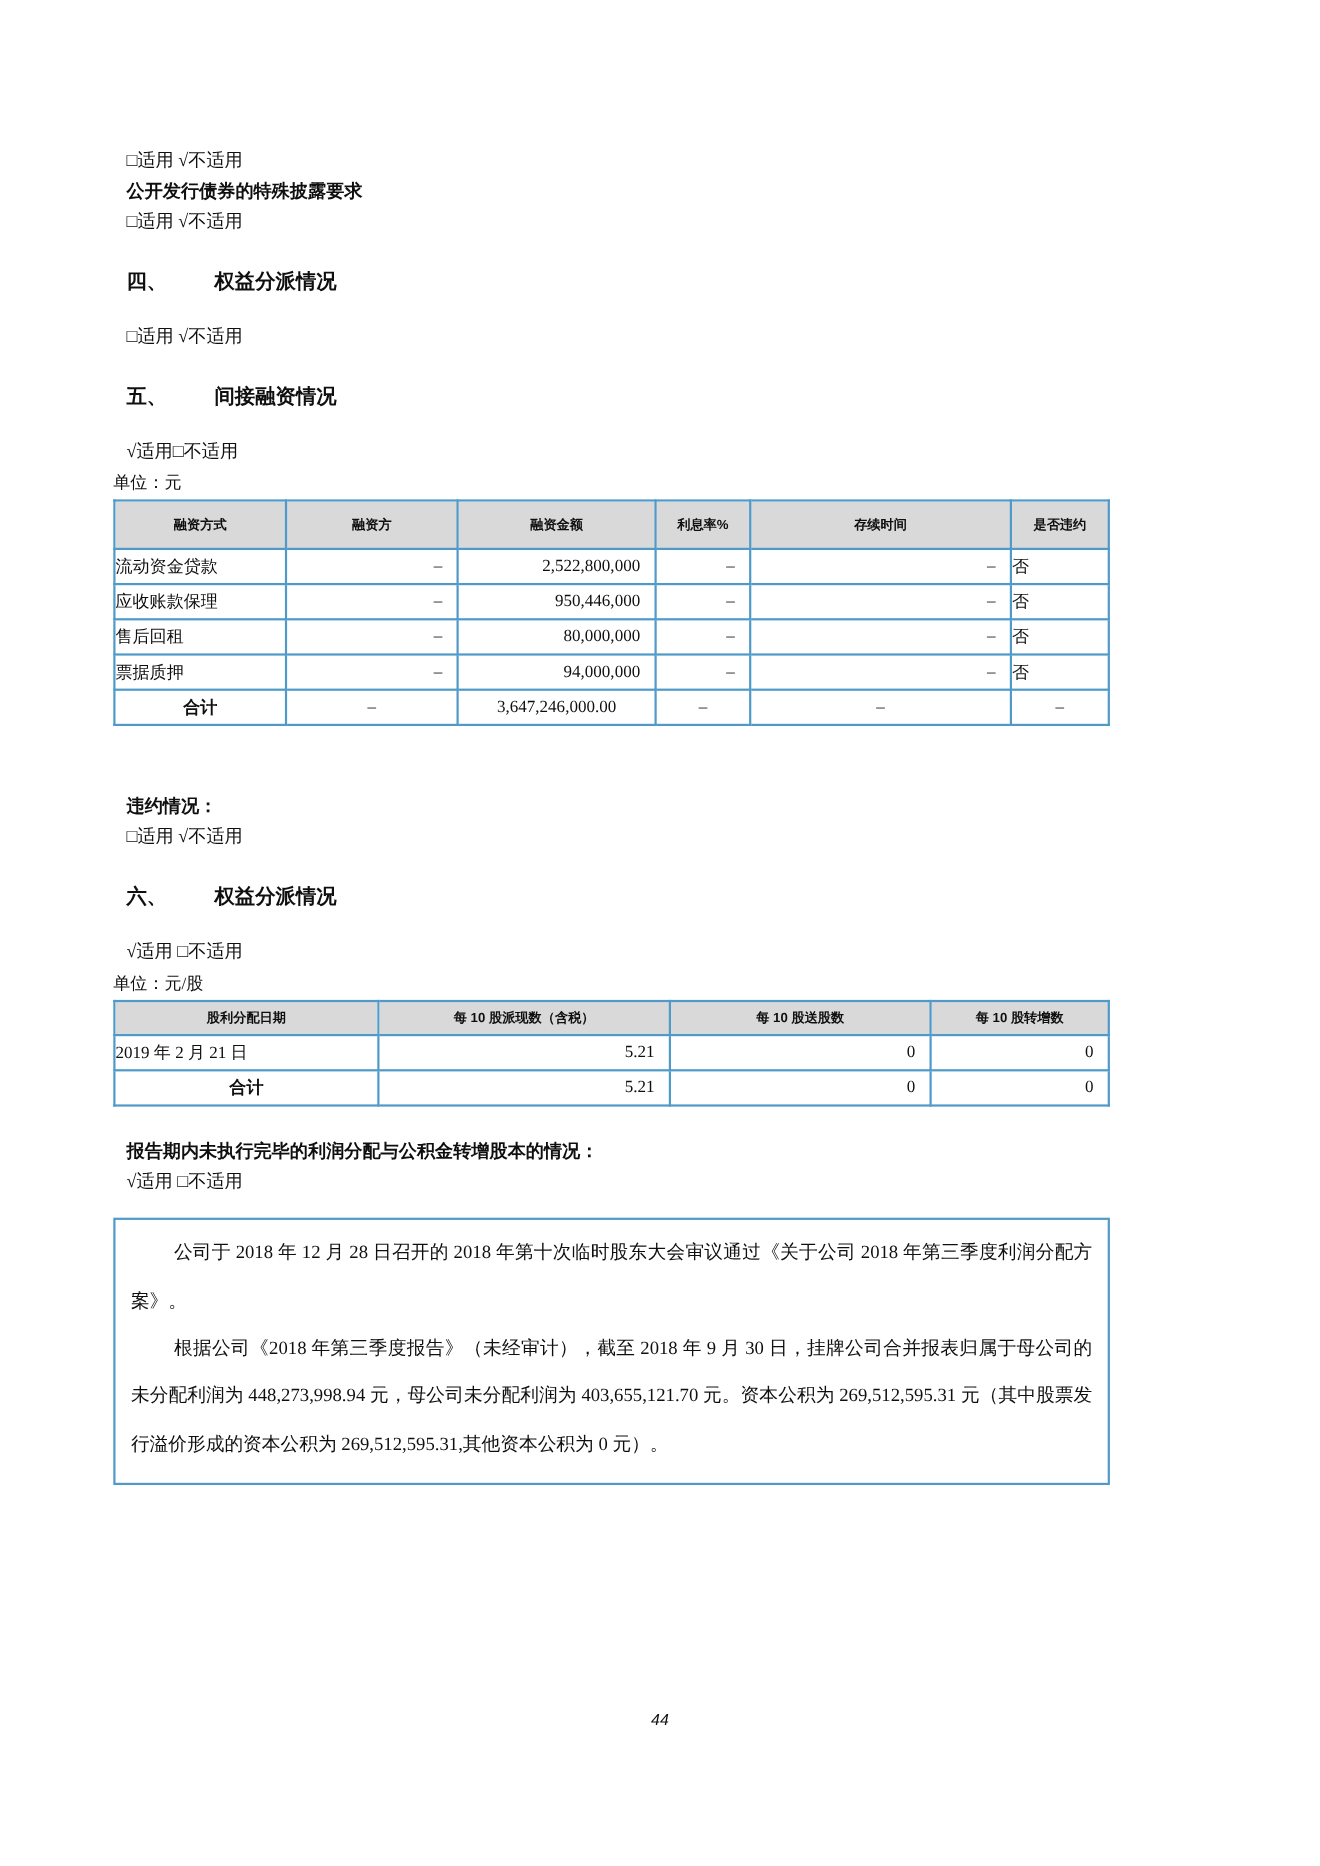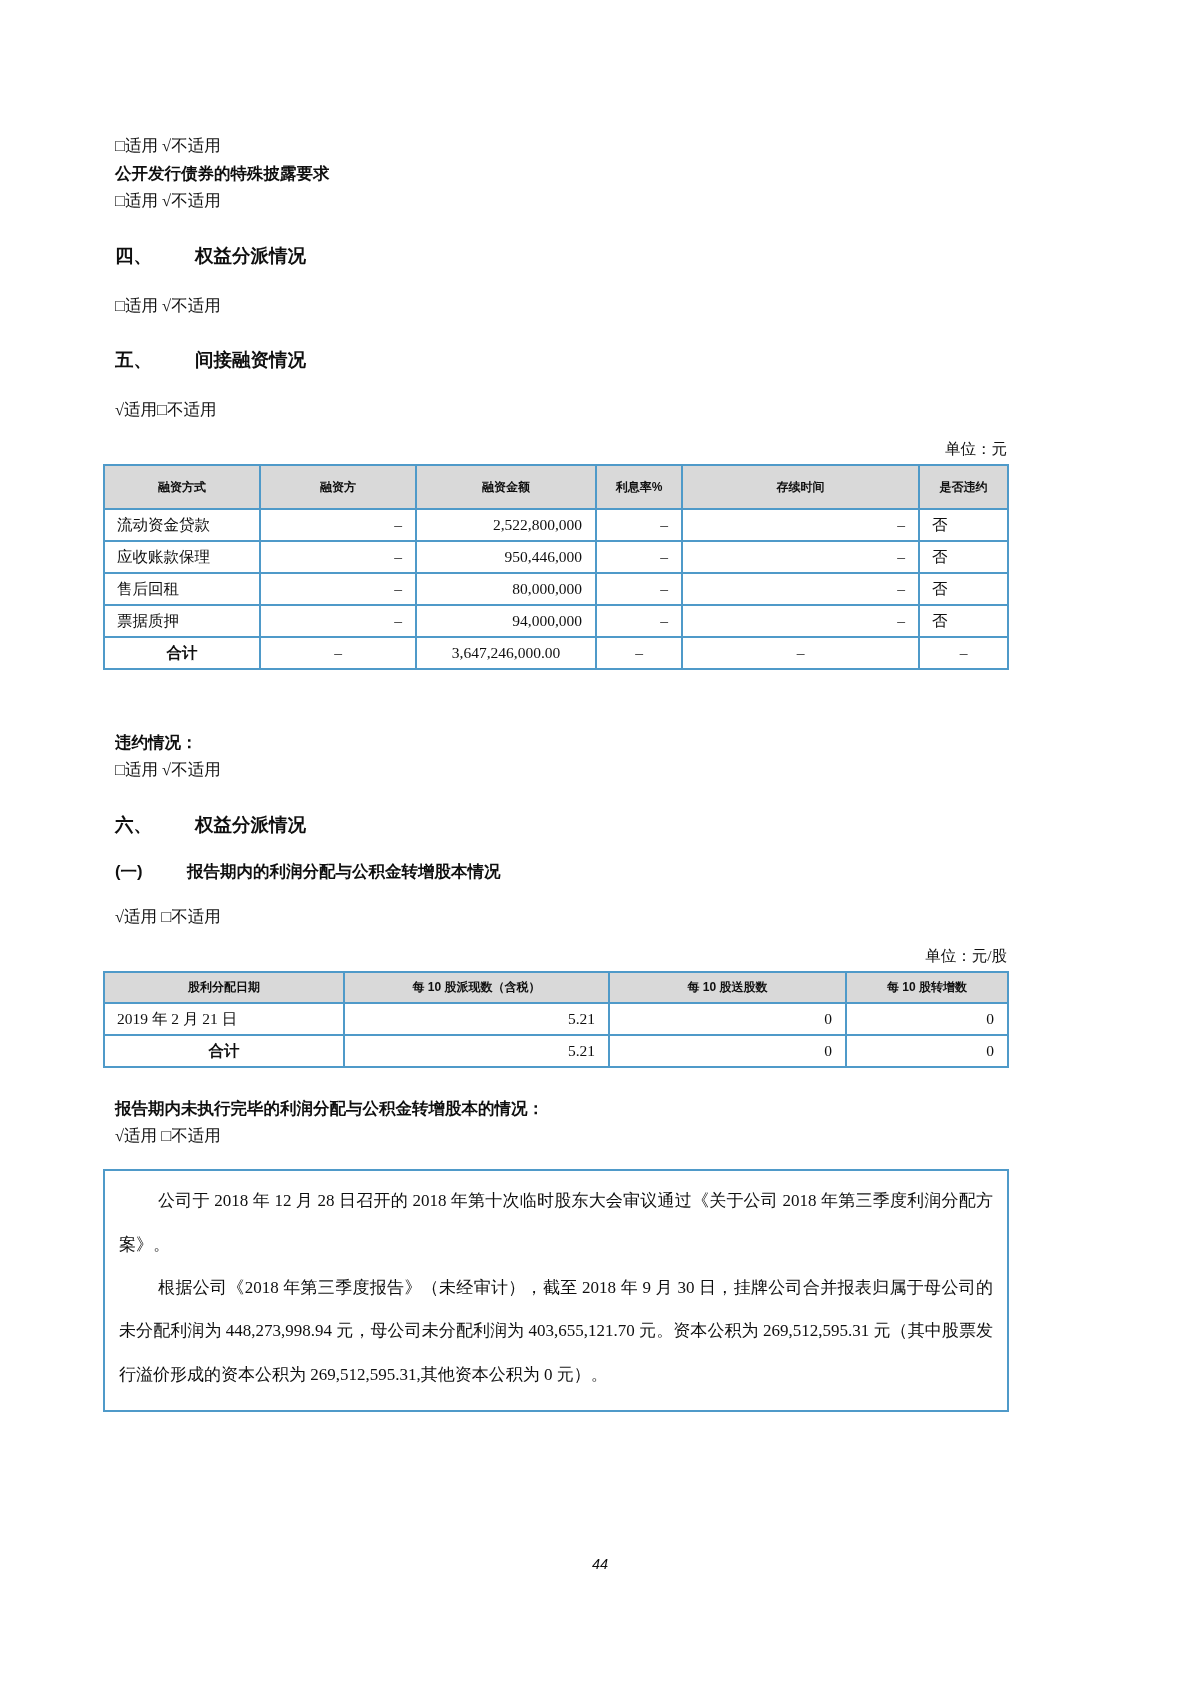--- a/index.html
+++ b/index.html
@@ -15,30 +15,30 @@
   }
   .content{position:absolute;left:103px;top:130px;width:904px;}
   .tx{margin-left:12px;}
   .check-line{font-size:16.5px;line-height:1.9;}
   .bold-hei{font-family:"Liberation Sans","DejaVu Sans",sans-serif;font-weight:bold;}
   .sub-title{font-size:16.5px;margin-top:2px;}
   .h-num{display:inline-block;min-width:80px;}
   .h1-sec{font-size:18.5px;margin-top:26px;margin-bottom:22px;}
   .h2-sec{font-size:16.5px;margin-top:24px;margin-bottom:18px;}
   .h2-sec .h-num{min-width:72px;}
-  .unit-line{text-align:right;font-size:15.5px;margin-top:14px;margin-bottom:4px;}
+  .unit-line{text-align:left;font-size:15.5px;margin-top:4px;margin-bottom:4px;}
   table{border-collapse:collapse;width:904px;table-layout:fixed;}
   th,td{border:2px solid var(--tb);overflow:hidden;}
   th{
     background:var(--hdr);
     font-family:"Liberation Sans","DejaVu Sans",sans-serif;
     font-weight:bold;font-size:12px;text-align:center;vertical-align:middle;
     padding:6px 4px;
   }
-  td{font-size:15.5px;padding:3px 12px;height:24px;vertical-align:middle;background:#fff;}
+  td{font-size:15.5px;padding:3px 0;height:24px;vertical-align:middle;background:#fff;}
   .al{text-align:left;}
   .ar{text-align:right;padding-right:13px;}
   .ac{text-align:center;}
   .tot-label{font-family:"Liberation Sans","DejaVu Sans",sans-serif;font-weight:bold;text-align:center;}
   .fin-table th{height:30px;}
   .fin-table .hdr-tall{line-height:1.5;}
   .spacer-lg{height:62px;}
   .breach-label{font-size:16.5px;margin-top:0;}
   .note-title{font-size:16.5px;margin-top:30px;}
   .note-box{
@@ -142,23 +142,20 @@
 
   <div class="spacer-lg"></div>
 
   <div class="tx breach-label bold-hei">违约情况：</div>
   <div class="tx check-line">□适用 √不适用</div>
 
   <div class="tx h1-sec bold-hei">
     <span class="h-num">六、</span><span>权益分派情况</span>
   </div>
 
-  <div class="tx h2-sec bold-hei">
-    <span class="h-num">(一)</span><span>报告期内的利润分配与公积金转增股本情况</span>
-  </div>
   <div class="tx check-line">√适用 □不适用</div>
 
   <div class="unit-line">单位：元/股</div>
 
   <table>
     <colgroup>
       <col style="width:240px">
         <col style="width:265px">
         <col style="width:237px">
         <col style="width:162px">

